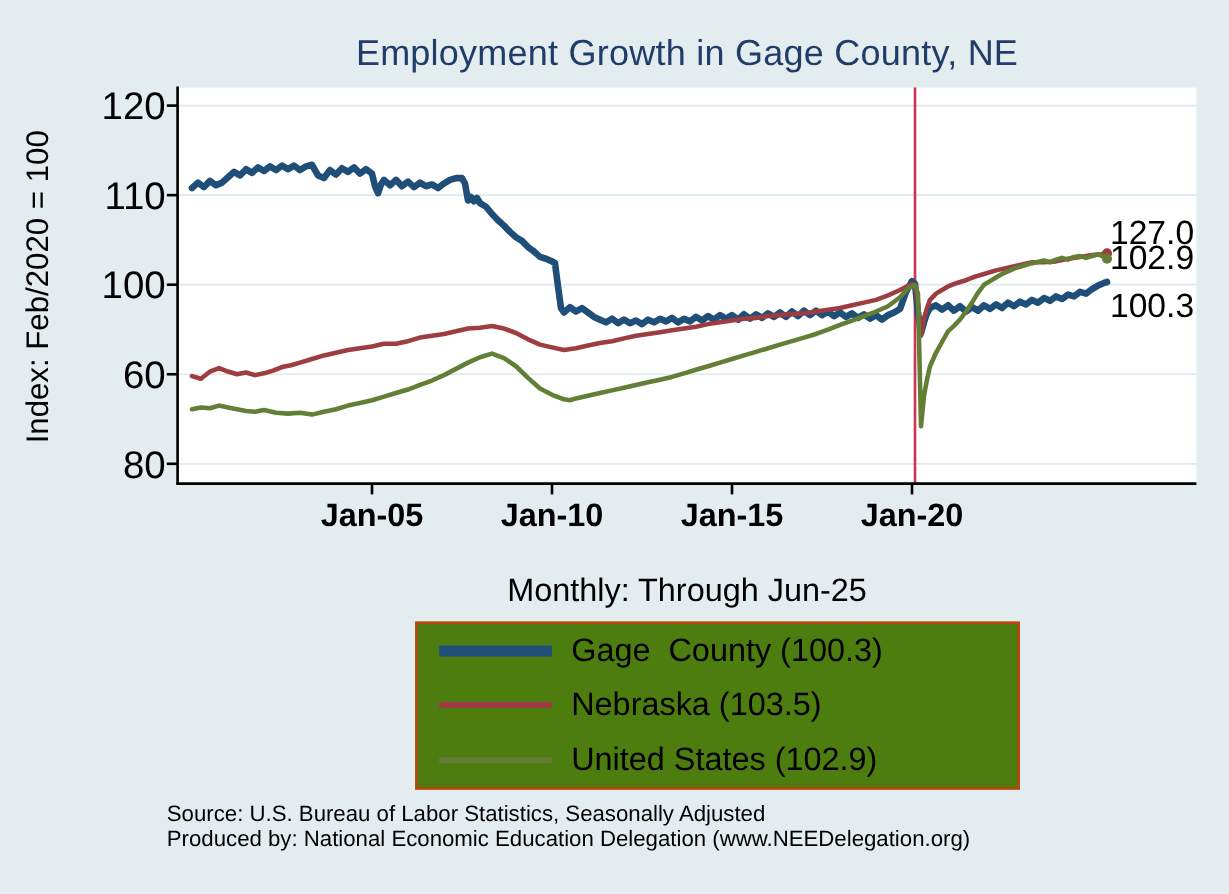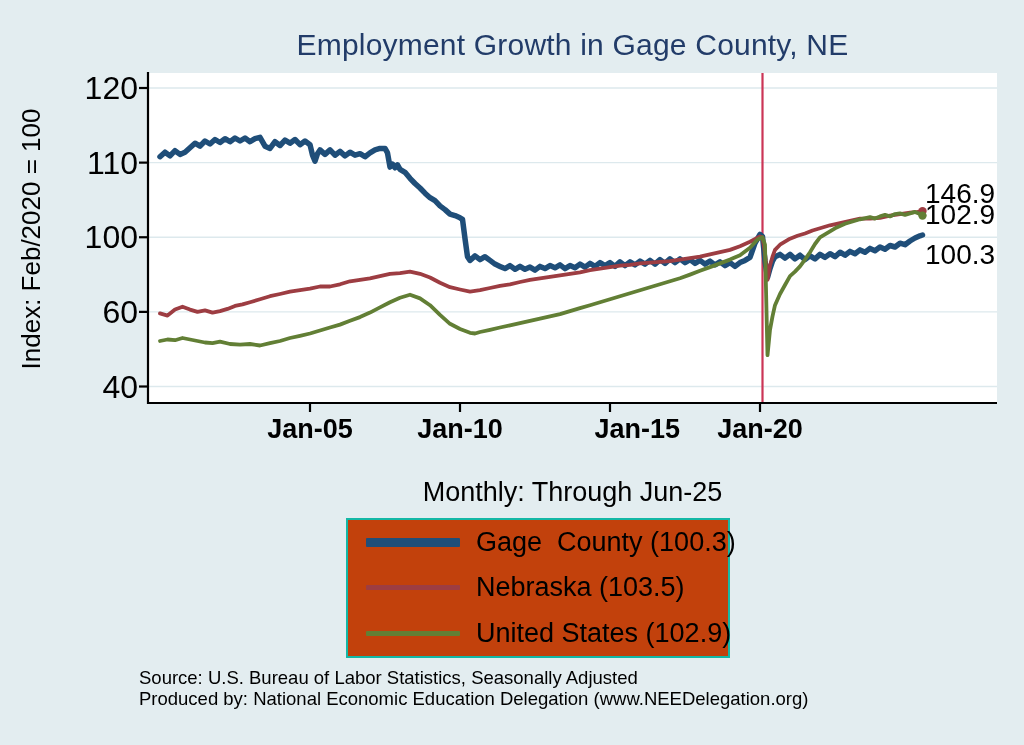--- a/index.html
+++ b/index.html
@@ -30,22 +30,22 @@
   }
   .end-label{
     position:absolute;left:925px;font-size:28px;color:#000;
     height:28px;line-height:28px;white-space:pre;
   }
   .chart-note{
     left:148px;top:477px;width:849px;text-align:center;
     font-size:27px;color:#000;
   }
   .legend-box{
-    left:346px;top:518px;width:384px;height:140px;
-    background:#c2410c;border:2px solid #14b8a6;box-sizing:border-box;
+    left:346px;top:518px;width:504px;height:140px;
+    background:#4d7c0f;border:2px solid #c2410c;box-sizing:border-box;
   }
   .legend-row{
     display:flex;align-items:center;height:45.3px;padding-left:18px;
   }
   .legend-swatch{width:94px;border-radius:1px;flex:0 0 94px;}
   .legend-swatch.thick{height:9px;}
   .legend-swatch.thin{height:5px;}
   .legend-label{
     margin-left:16px;font-size:27px;color:#000;white-space:pre;
   }
@@ -81,34 +81,34 @@
     <line x1="460" x2="460" y1="403" y2="412" stroke="#000000" stroke-width="2.2"></line>
     <line x1="610" x2="610" y1="403" y2="412" stroke="#000000" stroke-width="2.2"></line>
     <line x1="760" x2="760" y1="403" y2="412" stroke="#000000" stroke-width="2.2"></line>
   </svg>
 
 <div class="abs page-title">Employment Growth in Gage  County, NE</div>
 
 <div class="abs y-axis-title">Index: Feb/2020 = 100</div>
 
 <div id="y-tick-labels">
-    <div class="tick-label-y" style="top: 372.5px;">40</div>
+    <div class="tick-label-y" style="top: 372.5px;">80</div>
     <div class="tick-label-y" style="top: 297.875px;">60</div>
     <div class="tick-label-y" style="top: 223.25px;">100</div>
     <div class="tick-label-y" style="top: 148.625px;">110</div>
     <div class="tick-label-y" style="top: 74px;">120</div>
   </div>
 <div id="x-tick-labels">
     <div class="tick-label-x" style="left: 240px;">Jan-05</div>
     <div class="tick-label-x" style="left: 390px;">Jan-10</div>
-    <div class="tick-label-x" style="left: 540px; text-align: right;">Jan-15</div>
+    <div class="tick-label-x" style="left: 540px;">Jan-15</div>
     <div class="tick-label-x" style="left: 690px;">Jan-20</div>
   </div>
 
-<div class="end-label" style="top: 179.968px;">146.9</div>
+<div class="end-label" style="top: 179.968px;">127.0</div>
 <div class="end-label" style="top: 200.863px;">102.9</div>
 <div class="end-label" style="top: 241.16px;">100.3</div>
 
 <div class="abs chart-note">Monthly: Through Jun-25</div>
 
 <div class="abs legend-box">
   <div class="legend-row">
     <span class="legend-swatch thick" style="background: rgb(31, 78, 121);"></span>
     <span class="legend-label">Gage  County (100.3)</span>
   </div>

